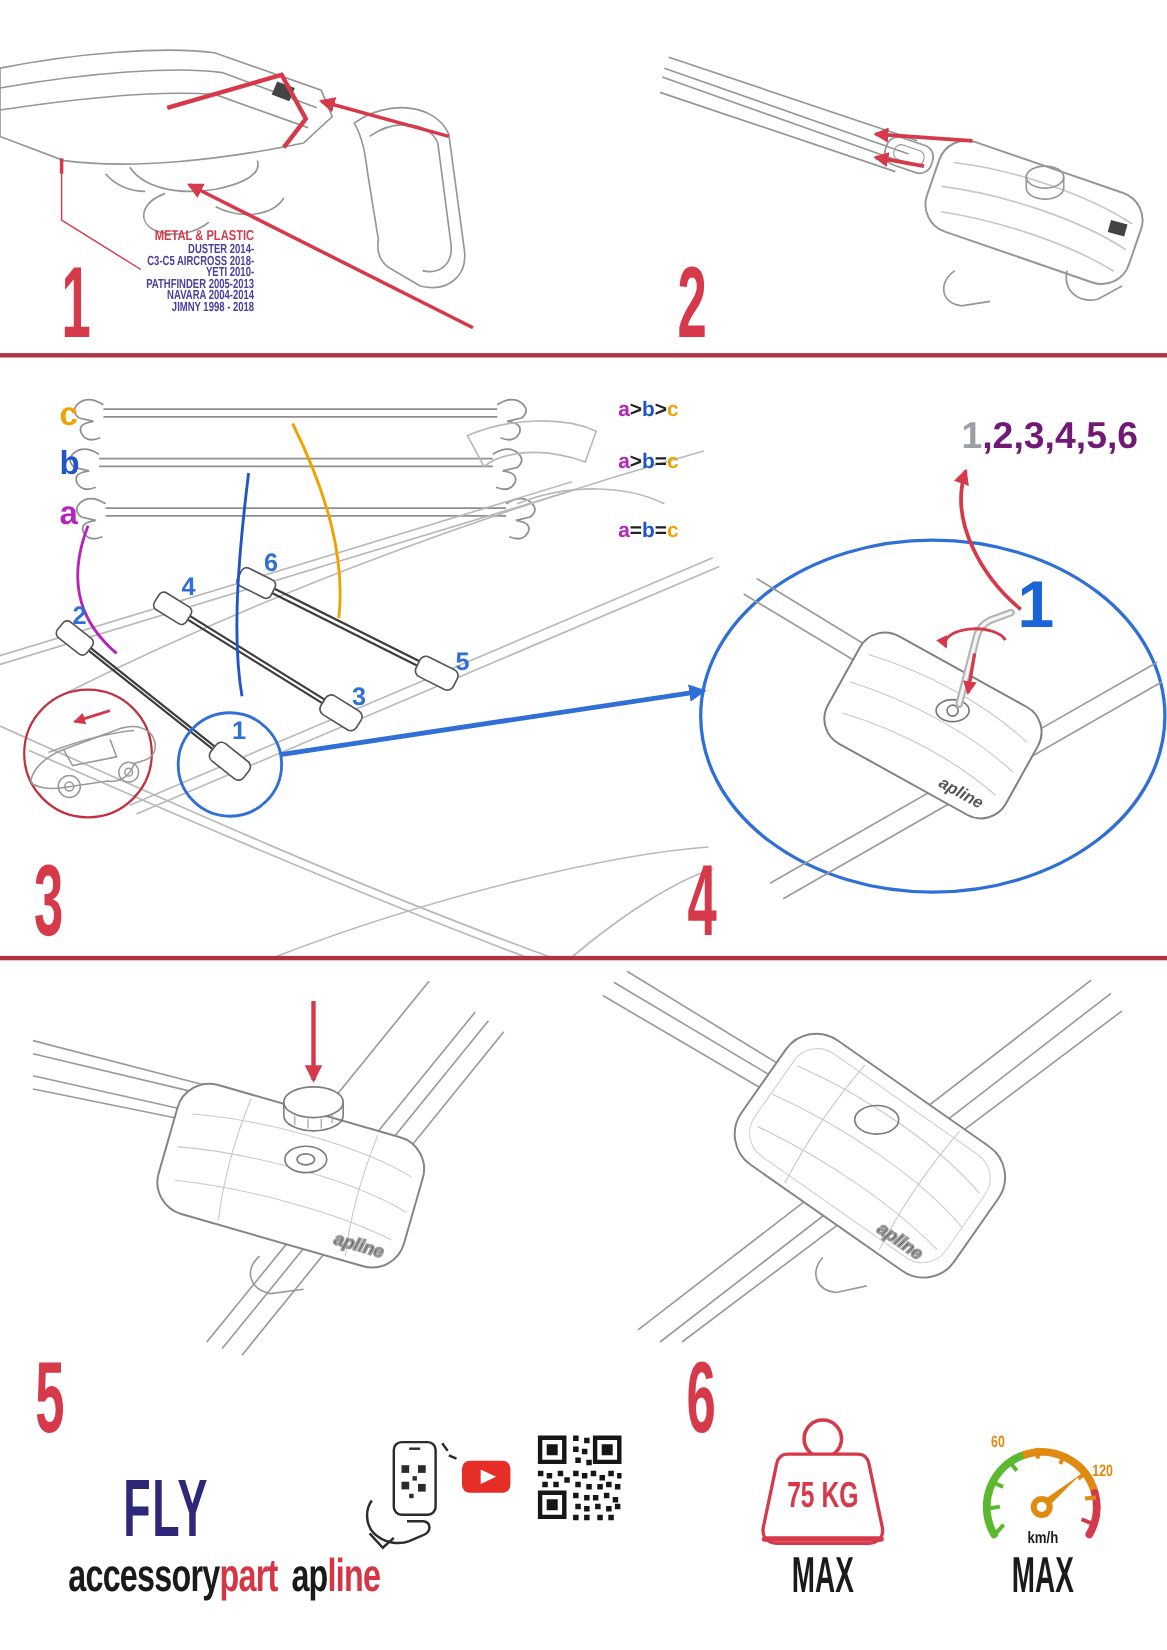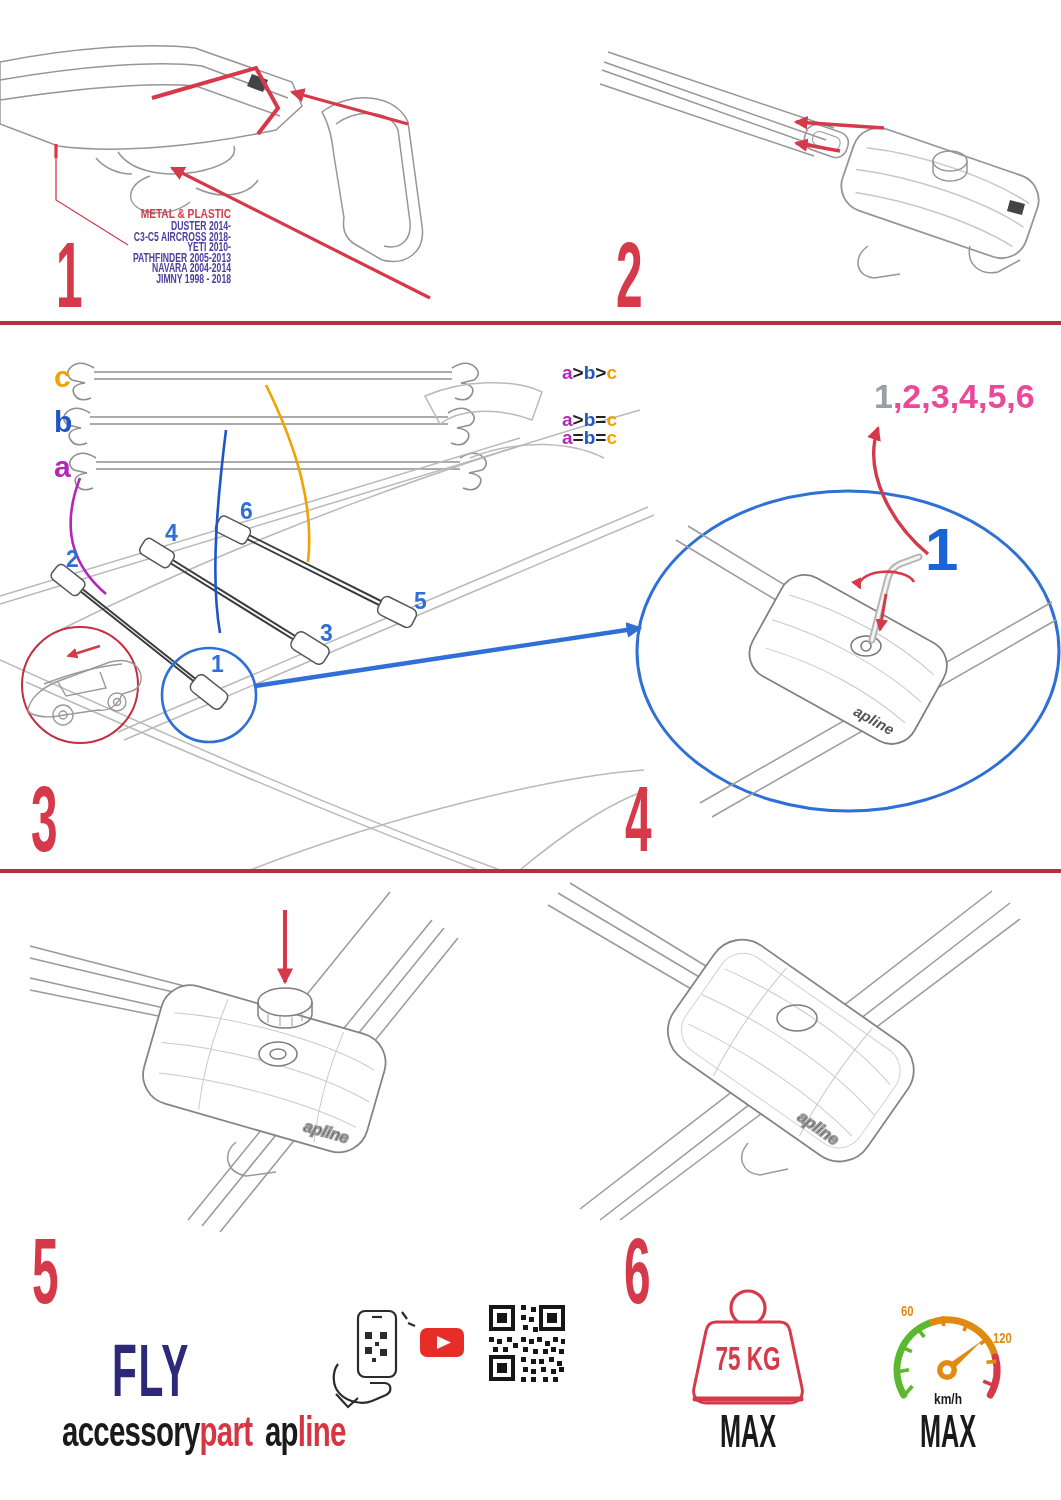--- a/index.html
+++ b/index.html
@@ -15,21 +15,21 @@
              transform:scaleX(.78);transform-origin:100% 0;white-space:nowrap;}
   .mat-line{color:#4a3f9e;font-weight:700;font-size:12px;line-height:10.6px;
             transform:scaleX(.72);transform-origin:100% 0;white-space:nowrap;}
   
   .barlab{position:absolute;font-weight:700;font-size:30px;line-height:1;}
   .la{color:#b426ba}.lb{color:#1e56c8}.lc{color:#f0a300}
   .cmp{position:absolute;font-weight:700;font-size:19px;line-height:1;white-space:nowrap;}
   .cmp .co{color:#222222;}
   .pos{position:absolute;color:#2f6fd6;font-weight:700;font-size:23px;line-height:1;}
   .seq{position:absolute;left:874px;top:379px;font-weight:700;font-size:34px;line-height:1;white-space:nowrap;}
-  .seq .g1{color:#9aa0a6}.seq .rest{color:#ec4899}
+  .seq .g1{color:#9aa0a6}.seq .rest{color:#701a75}
   .big1{position:absolute;left:925px;top:520px;color:#1b63d8;font-weight:700;font-size:60px;line-height:1;}
   
   .fly{position:absolute;left:112px;top:1341px;color:#2d2878;font-weight:700;font-size:74px;line-height:.8;
        transform:scaleX(.55);transform-origin:0 0;letter-spacing:3px;}
   .company{position:absolute;left:62px;top:1414px;font-weight:700;font-size:42px;line-height:.85;
            transform:scaleX(.70);transform-origin:0 0;white-space:nowrap;letter-spacing:-1px;}
   .ck{color:#1a1a1a}.cr{color:#d63644}
   .brand-gap{display:inline-block;width:18px;}
   
   .wval{position:absolute;left:690px;top:1342px;width:116px;text-align:center;color:#d6394a;
@@ -239,21 +239,21 @@
       <path d="M928,224 C894,196 862,144 878,98" stroke="#d6394a" stroke-width="3.4" fill="none" marker-end="url(#mr)"></path>
     </g>
   </svg>
 
   <div class="barlab lc" style="left:54px;top:362px">c</div>
   <div class="barlab lb" style="left:54px;top:407px">b</div>
   <div class="barlab la" style="left:54px;top:452px">a</div>
 
   <div class="cmp" style="left:562px;top:363px"><span class="la">a</span><span class="co">&gt;</span><span class="lb">b</span><span class="co">&gt;</span><span class="lc">c</span></div>
   <div class="cmp" style="left:562px;top:410px"><span class="la">a</span><span class="co">&gt;</span><span class="lb">b</span><span class="co">=</span><span class="lc">c</span></div>
-  <div class="cmp" style="left:562px;top:428px"><span class="la">a</span><span class="co">=</span><span class="lb">b</span><span class="co">=</span><span class="lc">c</span></div>
+  <div class="cmp" style="left:562px;top:473px"><span class="la">a</span><span class="co">=</span><span class="lb">b</span><span class="co">=</span><span class="lc">c</span></div>
 
   <div class="pos" style="left:66px;top:548px">2</div>
   <div class="pos" style="left:165px;top:522px">4</div>
   <div class="pos" style="left:240px;top:500px">6</div>
   <div class="pos" style="left:211px;top:653px">1</div>
   <div class="pos" style="left:320px;top:622px">3</div>
   <div class="pos" style="left:414px;top:590px">5</div>
 
   <div class="seq"><span class="g1">1</span><span class="rest">,2,3,4,5,6</span></div>
   <div class="big1">1</div>

